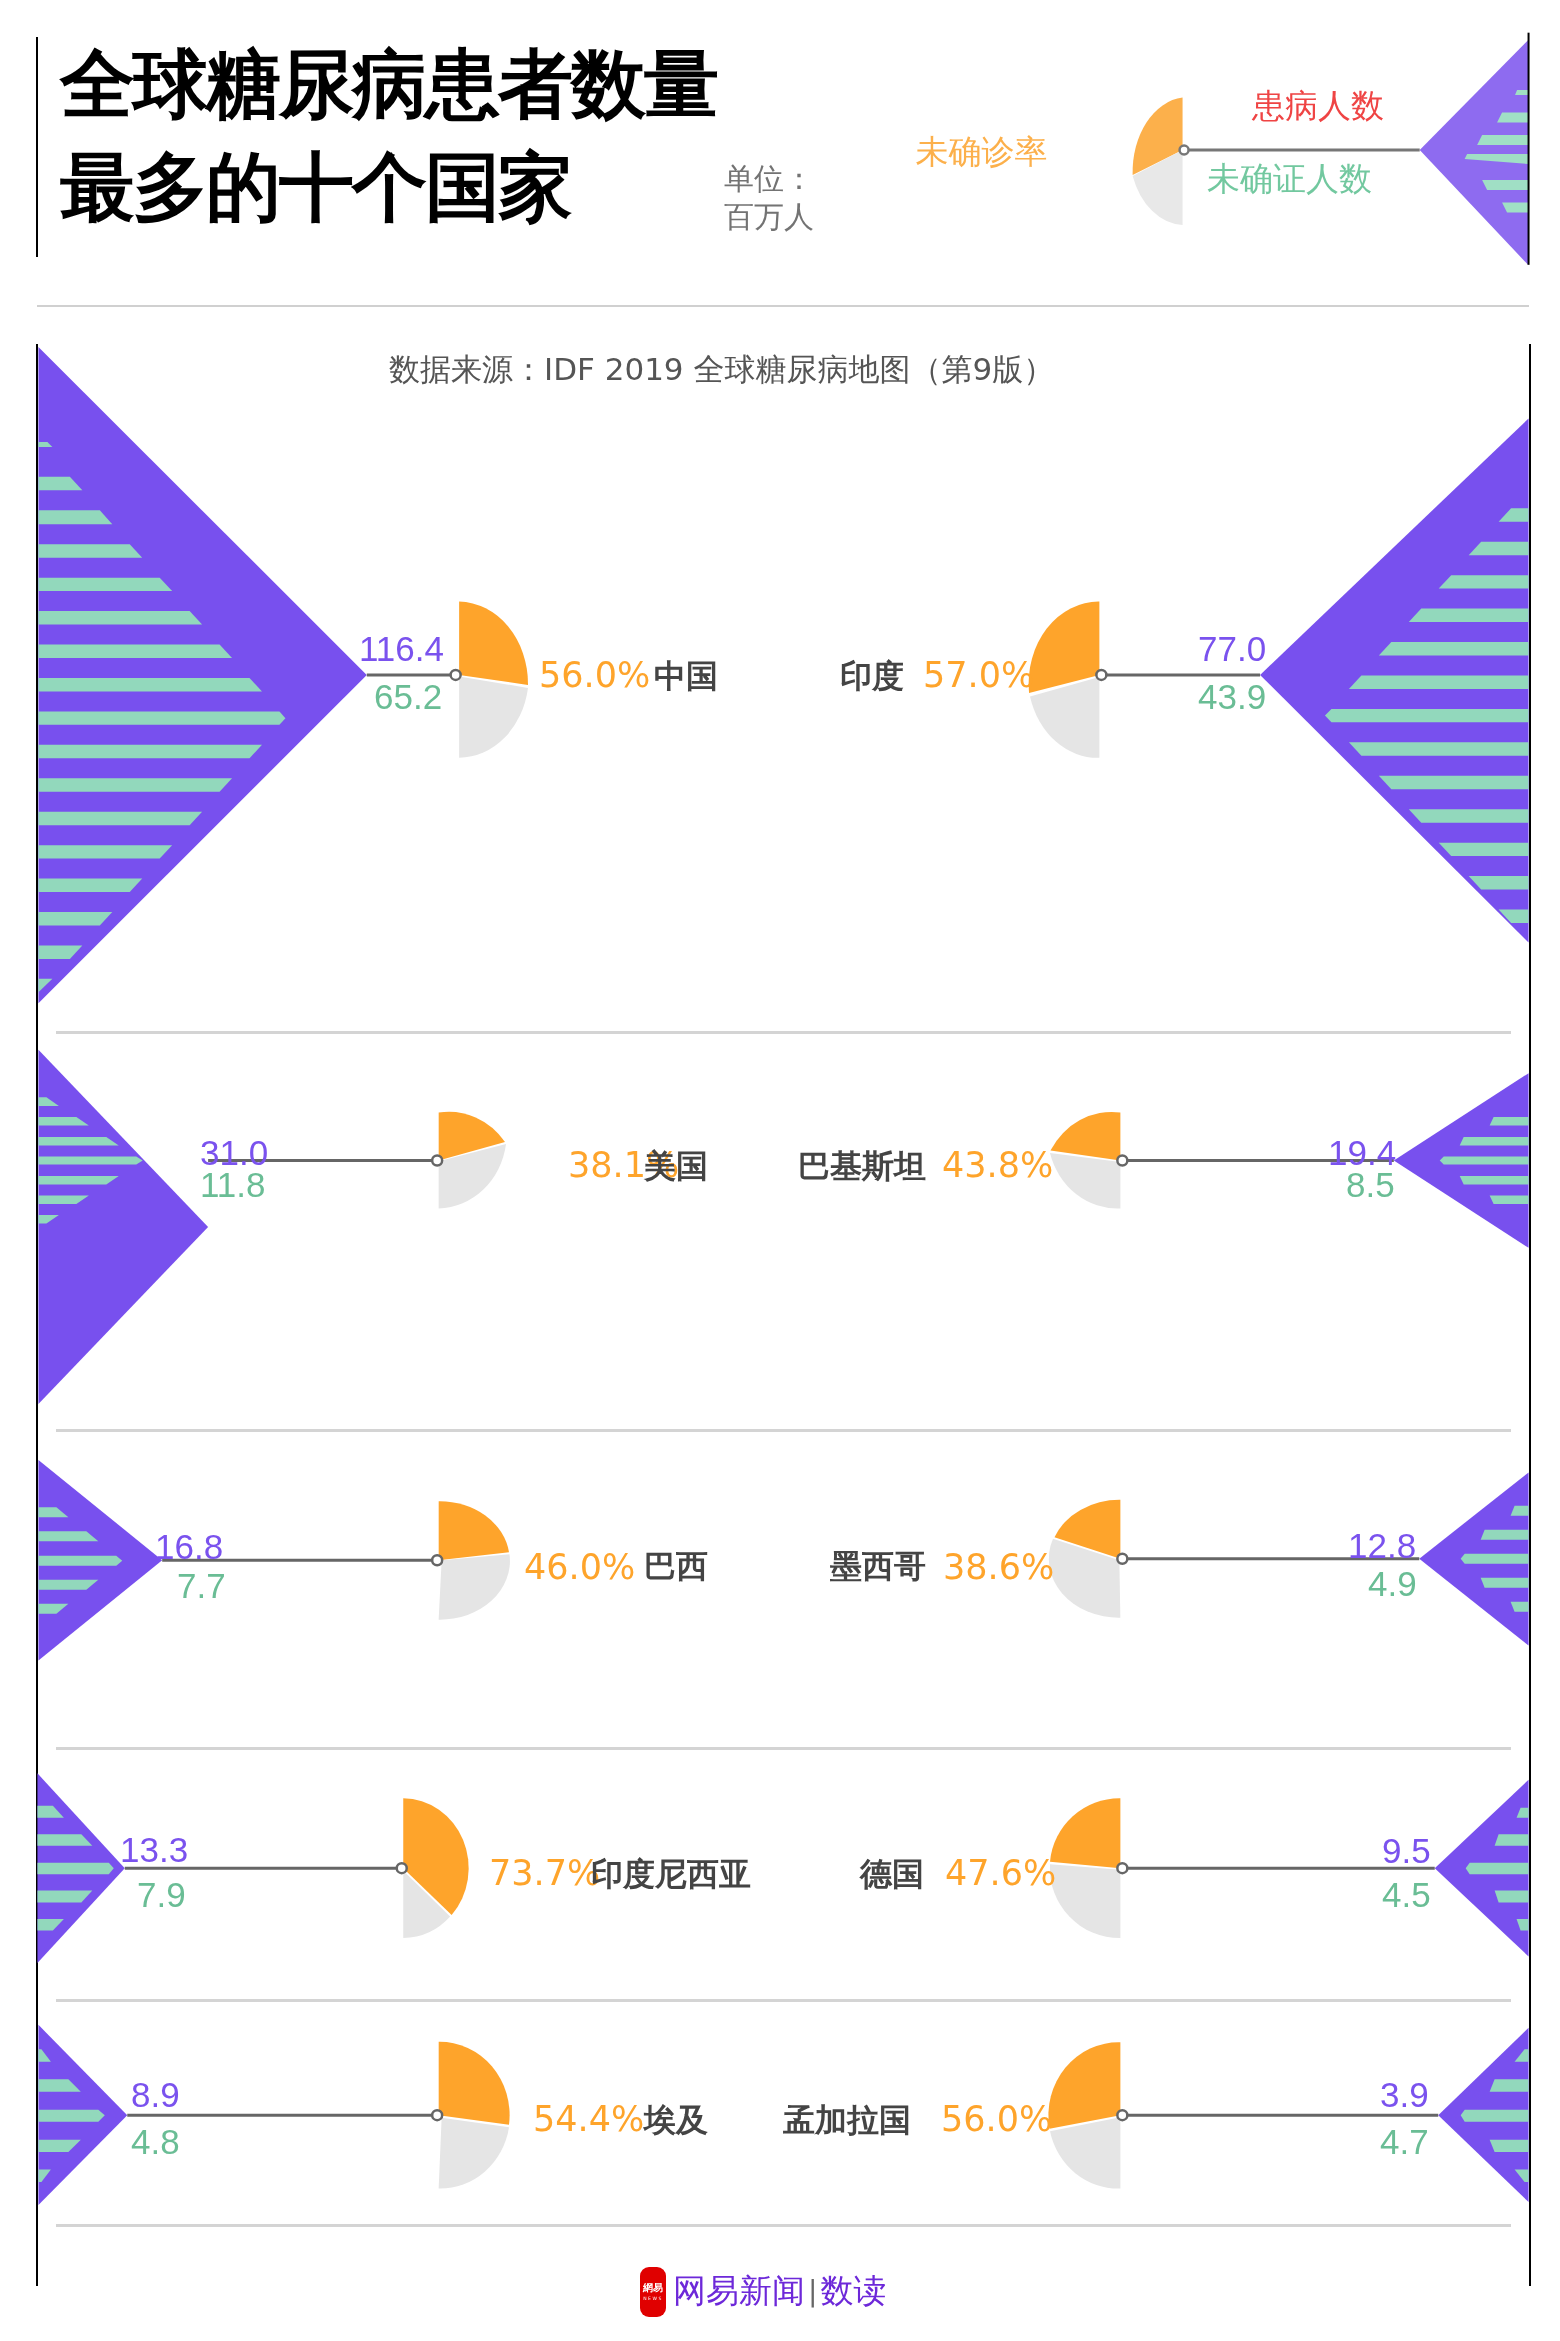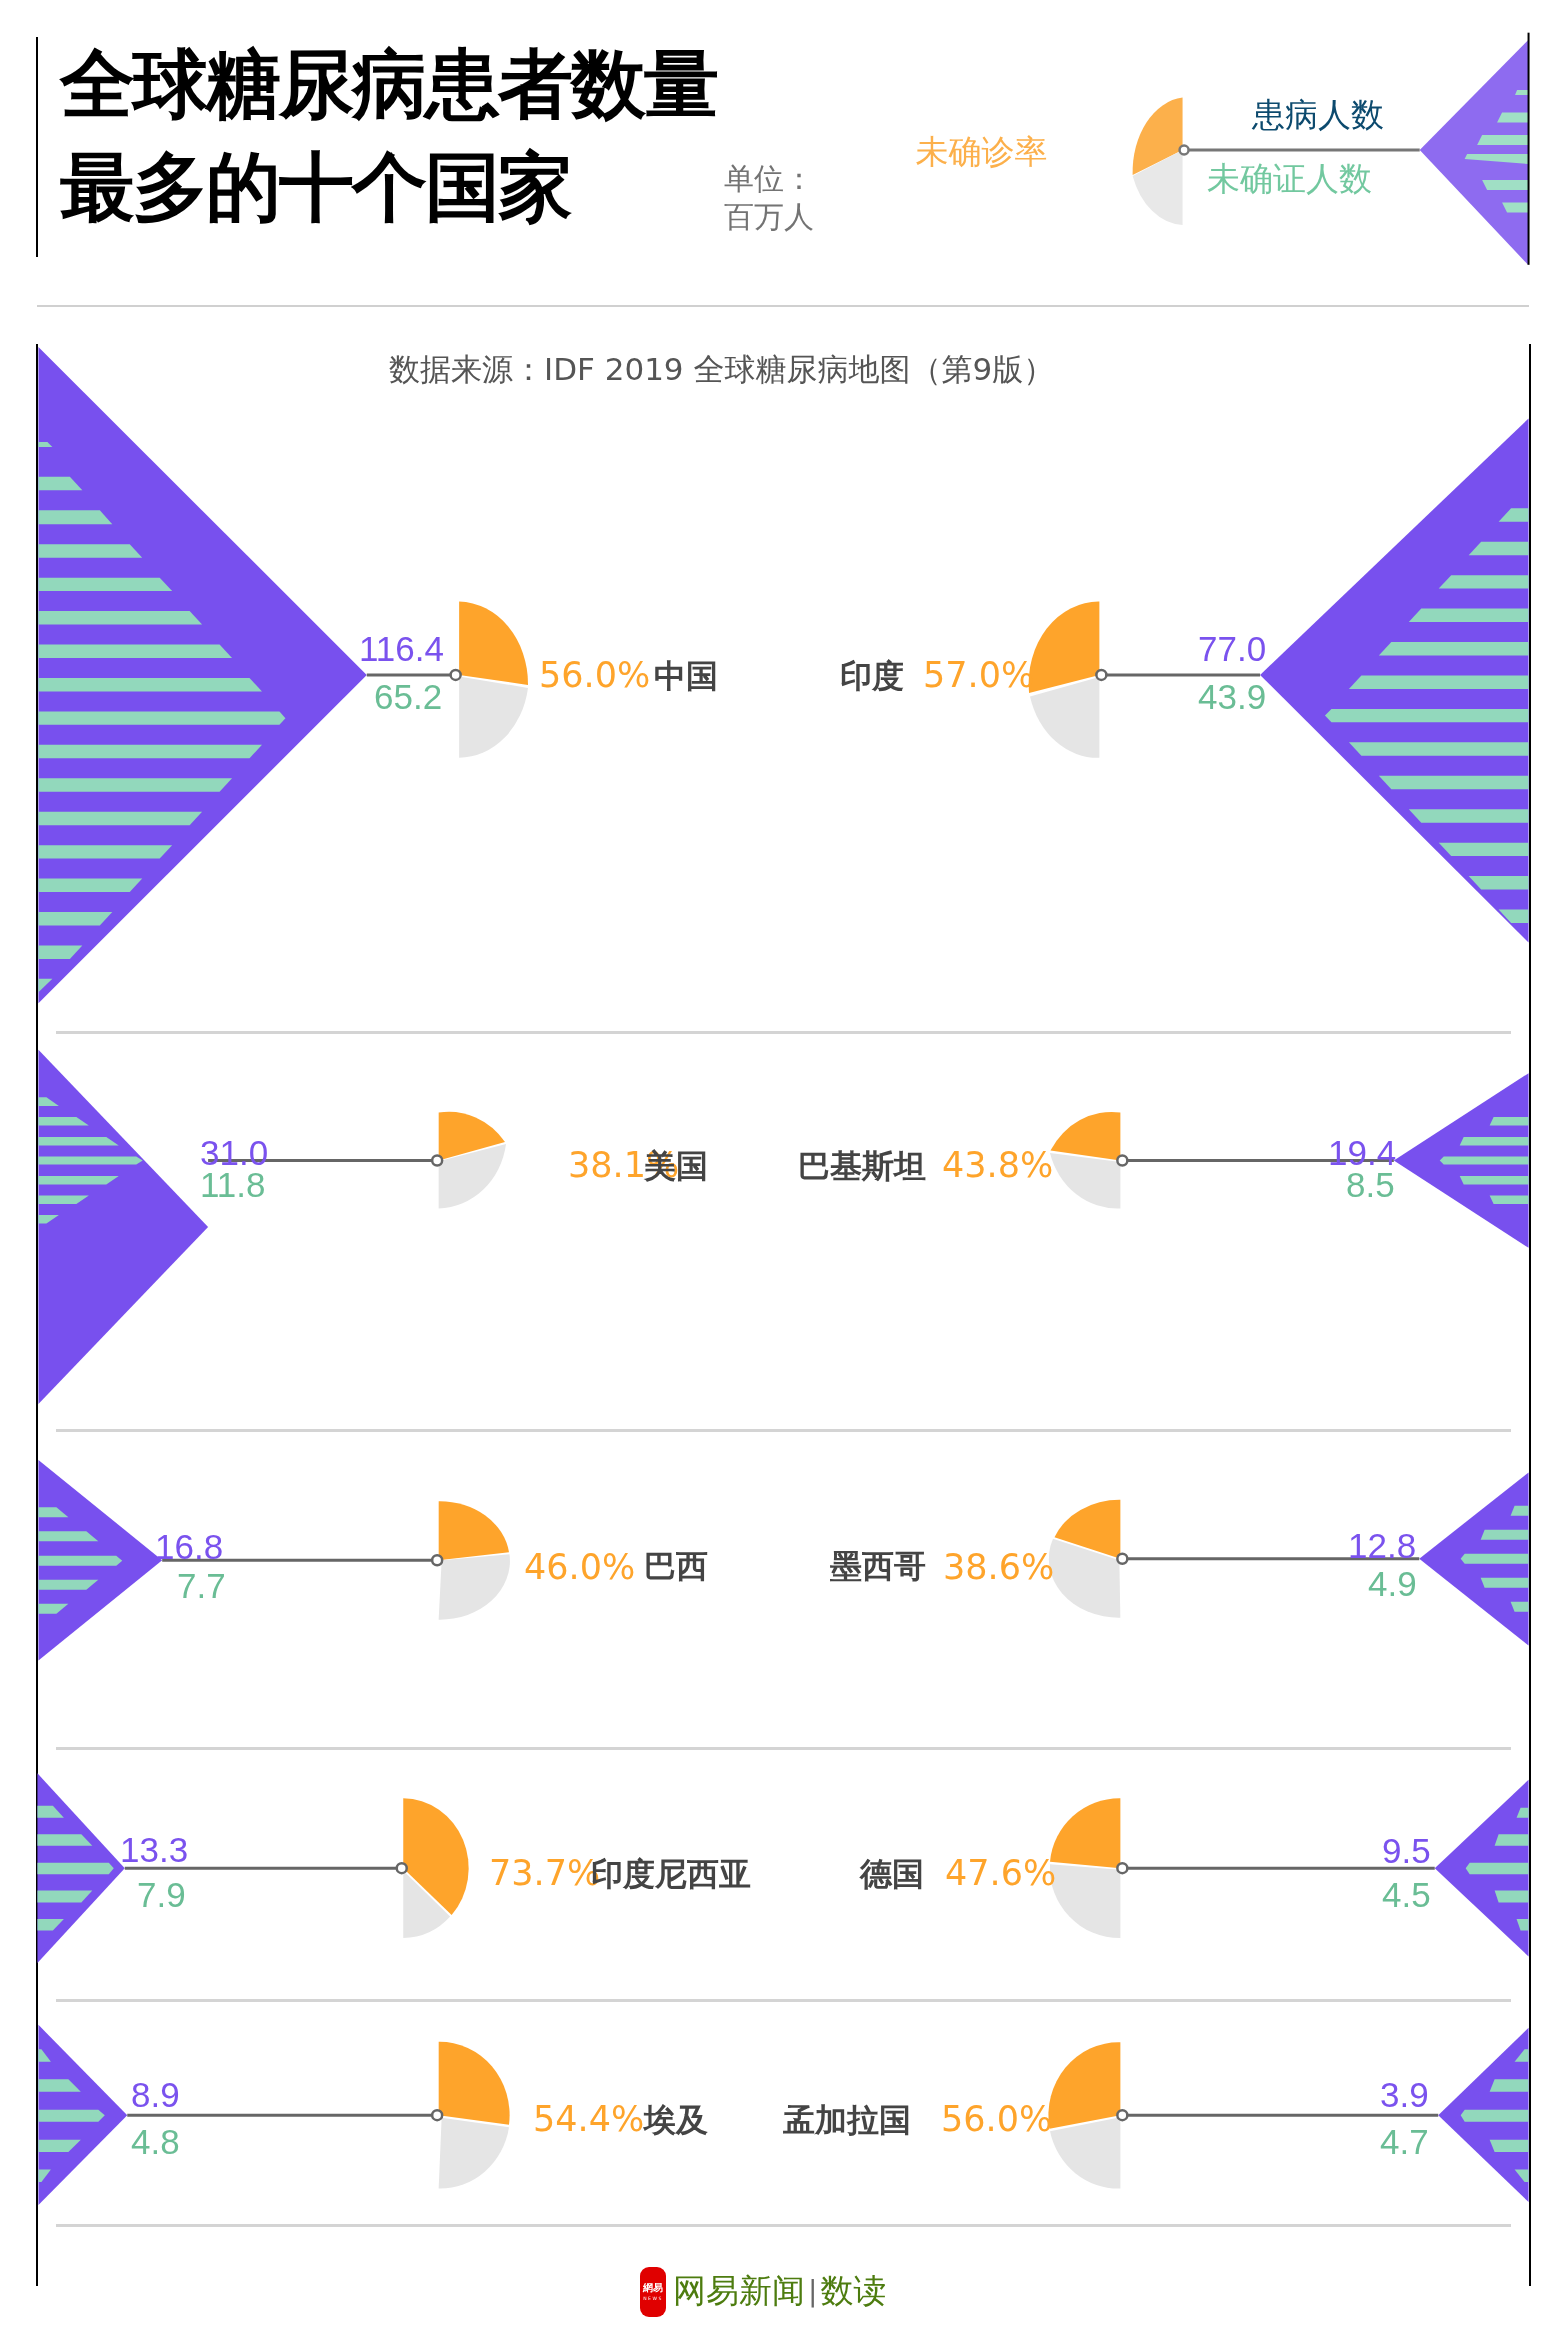--- a/index.html
+++ b/index.html
@@ -13,21 +13,21 @@
   .source { font-size:31px; color:#555; white-space:nowrap; }
   .num { font-size:35px; line-height:1; white-space:nowrap; font-family:Liberation Sans, sans-serif; }
   .purple { color:#7a52ee; }
   .green { color:#6abd95; }
   .orange { color:#fea42b; }
   .pct { font-size:35px; line-height:1; white-space:nowrap; color:#fea42b; }
   .country { font-size:32px; font-weight:bold; color:#444; line-height:1; white-space:nowrap; }
   .vline { background:#000; width:2px; }
   .divider { height:3px; background:#d4d4d4; }
   svg { position:absolute; overflow:visible; }
-  .footer-text { font-size:33px; color:#4d7c0f; white-space:nowrap; }
+  .footer-text { font-size:33px; color:#6d28d9; white-space:nowrap; }
 </style>
 </head>
 <body>
 
 <div class="abs vline" style="left:36px;top:37px;height:220px;width:2px;"></div>
 <div class="abs title" style="top:47px;">全球糖尿病患者数量</div>
 <div class="abs title" style="top:150px;">最多的十个国家</div>
 <div class="abs unit" style="left:724px;top:162px;">单位：</div>
 <div class="abs unit" style="left:724px;top:200px;">百万人</div>
 
@@ -42,21 +42,21 @@
       <polygon points="1240,120 1262,120 1262,130 1236,130"></polygon>
       <polygon points="1210,165 1262,165 1262,185 1200,185"></polygon>
       <polygon points="1170,210 1262,210 1262,230 1160,230"></polygon>
       <polygon points="1140,248 1262,248 1262,268 1135,258"></polygon>
       <polygon points="1170,300 1262,300 1262,320 1180,320"></polygon>
       <polygon points="1210,345 1262,345 1262,365 1220,365"></polygon>
     </g>
     <line x1="1263" y1="5" x2="1263" y2="470" stroke="#000" stroke-width="4"></line>
   </svg>
   <div class="abs legend-label orange" style="left:17.5px;top:100px;color:#fcb04b;">未确诊率</div>
-  <div class="abs legend-label purple" style="left:354px;top:63px;color:#0c4a6e;">患病人数</div>
+  <div class="abs legend-label purple" style="left:354px;top:54px;color:#ef4444;">患病人数</div>
   <div class="abs legend-label green" style="left:309px;top:127px;color:#72c89f;">未确证人数</div>
 </div>
 
 <div class="abs divider" style="left:37px;top:305px;width:1492px;height:2px;background:#d0d0d0;"></div>
 
 <div class="abs source" style="left:389px;top:349px;">数据来源：IDF 2019 全球糖尿病地图（第9版）</div>
 
 <div class="abs vline" style="left:36px;top:344px;height:1942px;"></div>
 <div class="abs vline" style="left:1529px;top:344px;height:1942px;"></div>
 

